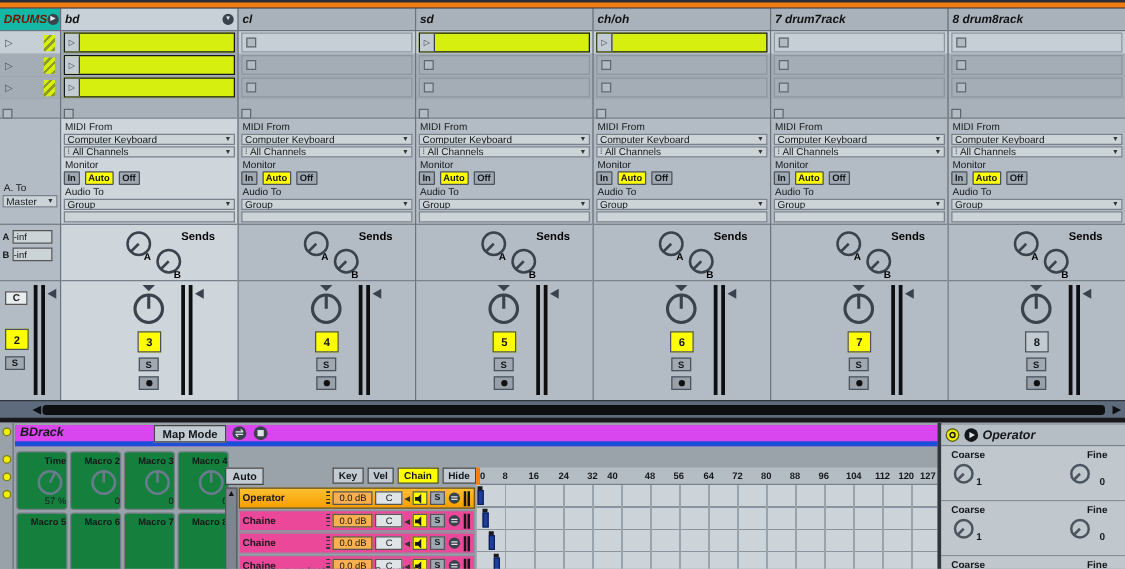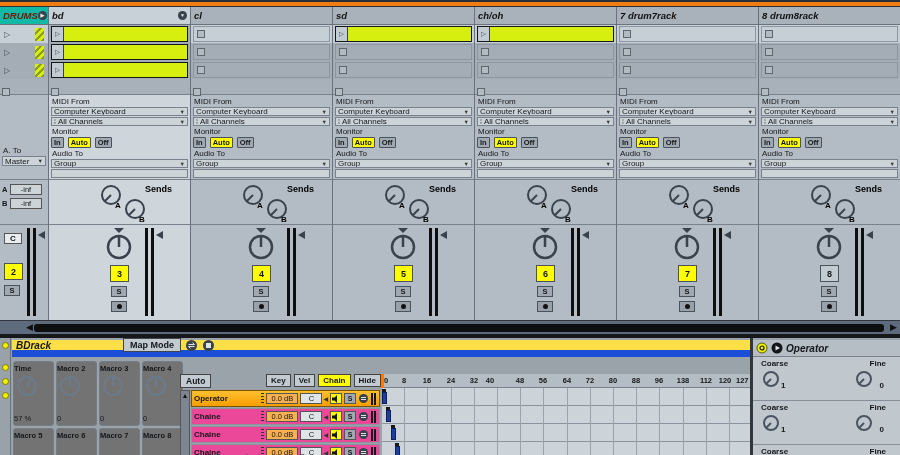--- a/index.html
+++ b/index.html
@@ -41,21 +41,21 @@
   .monrow{display:flex;gap:4px;height:12px;padding:1px 0;align-items:flex-end}
   .mbtn{border:1px solid #4a525c;background:#a0a9b2;font-size:7.5px;font-weight:bold;
     padding:0 2px;line-height:9px;border-radius:1px}
   .mbtn.on{background:#ffff00}
   .sends{height:45px;border-top:1px solid #79828c;background:#b3bbc4;position:relative}
   .sel .sends{background:#cfd6db}
   .gcol .sends{padding:4px 2px}
   .sendline{display:flex;align-items:center;margin-bottom:3px}
   .sendlbl{font-size:7.5px;font-weight:bold;width:8px}
   .sendbox{width:32px;height:11px;background:#ccd4d8;border:1px solid #555;font-size:7.5px;
-    text-align:center;line-height:10px}
+    text-align:left;line-height:10px}
   .mixer{height:96px;border-top:1px solid #79828c;background:#b3bbc4;position:relative}
   .sel .mixer{background:#cfd6db}
   .numbtn{position:absolute;width:19px;height:17px;background:#ffff00;border:1px solid #4a525c;
     font-size:9px;font-weight:bold;text-align:center;line-height:16px}
   .numbtn.off{background:#c2cad2}
   .sbtn{position:absolute;width:16px;height:11px;background:#a0a9b2;border:1px solid #4a525c;
     font-size:7.5px;font-weight:bold;text-align:center;line-height:10px}
   .armbtn{position:absolute;width:16px;height:11px;background:#98a1aa;border:1px solid #4a525c;
     display:flex;align-items:center;justify-content:center}
   .armdot{width:5px;height:5px;border-radius:50%;background:#111}
@@ -67,27 +67,27 @@
     font-weight:bold;text-align:center}
   
   #hscroll{position:absolute;top:320px;left:0;width:900px;height:14px;background:#5d6b7c;border-top:1px solid #31363c}
   #hscroll .thumb{position:absolute;left:34px;top:3px;width:850px;height:8px;background:#0c0e10;border-radius:3px}
   #hscroll .arr{position:absolute;top:1px;font-size:9px;color:#0c0e10}
   
   #bottom{position:absolute;top:334px;left:0;width:900px;height:121px;background:#9aa2aa;
     border-top:4px solid #16181b;overflow:hidden}
   #devstrip{position:absolute;left:0;top:0;width:11px;height:121px;background:#99a1a9;border-right:1px solid #6a737d}
   .dot{position:absolute;left:2px;width:7px;height:7px;border-radius:50%;background:#f0f000;border:1px solid #7c7c10}
-  #racktitle{position:absolute;left:12px;top:2px;width:738px;height:17px;background:#fde047;
-    border-bottom:7px solid #1d4ed8;display:flex;align-items:center;padding:0 4px}
+  #racktitle{position:absolute;left:12px;top:2px;width:738px;height:17px;background:#d946ef;
+    border-bottom:4px solid #1d4ed8;display:flex;align-items:center;padding:0 4px}
   .devname{font-weight:bold;font-style:italic;font-size:10px}
   .mapbtn{margin-left:72px;border:1px solid #444;background:#c3cbd2;font-size:9px;font-weight:bold;padding:1px 6px}
   .tbicon{margin-left:4px}
   .macrogrid{position:absolute;left:13px;top:23px;display:grid;grid-template-columns:repeat(4,41px);gap:2px}
-  .macro{background:#737373;border:1px solid #737d87;border-radius:3px;position:relative;height:65px;text-align:left}
+  .macro{background:#15803d;border:1px solid #737d87;border-radius:3px;position:relative;height:47px;text-align:right}
   .mname{font-size:7.5px;font-weight:bold;padding-top:2px;white-space:nowrap}
   .mval{position:absolute;bottom:2px;width:100%;font-size:7.5px;font-weight:normal}
   .autobtn{position:absolute;left:180px;top:36px;border:1px solid #444;background:#c3cbd2;
     font-size:8.5px;font-weight:bold;padding:1px 5px}
   .filters{position:absolute;left:266px;top:36px;display:flex;gap:3px}
   .fbtn{border:1px solid #444;background:#c3cbd2;font-size:8px;font-weight:bold;padding:1px 4px}
   .fbtn.on{background:#ffff00}
   .chscroll{position:absolute;left:180px;top:52px;width:10px;height:67px;background:#7d8690;
     border:1px solid #555;text-align:center;font-size:7px;color:#111;line-height:10px}
   .chains{position:absolute;left:191px;top:52px;width:189px}
@@ -828,21 +828,21 @@
     <span style="left:70px">24</span>
     <span style="left:93px">32</span>
     <span style="left:109px">40</span>
     <span style="left:139px">48</span>
     <span style="left:162px">56</span>
     <span style="left:186px">64</span>
     <span style="left:209px">72</span>
     <span style="left:232px">80</span>
     <span style="left:255px">88</span>
     <span style="left:278px">96</span>
-    <span style="left:302px">138</span>
+    <span style="left:302px">104</span>
     <span style="left:325px">112</span>
     <span style="left:344px">120</span>
     <span class="edge" style="left:355px">127</span>
   </div>
   <div class="playmarker"></div>
   <div class="zonegrid">
     <span class="zonecap" style="left:1px;top:1px"></span>
     <span class="zone" style="left:1px;top:4px"></span>
     <span class="zonecap" style="left:5px;top:19px"></span>
     <span class="zone" style="left:5px;top:22px"></span>

